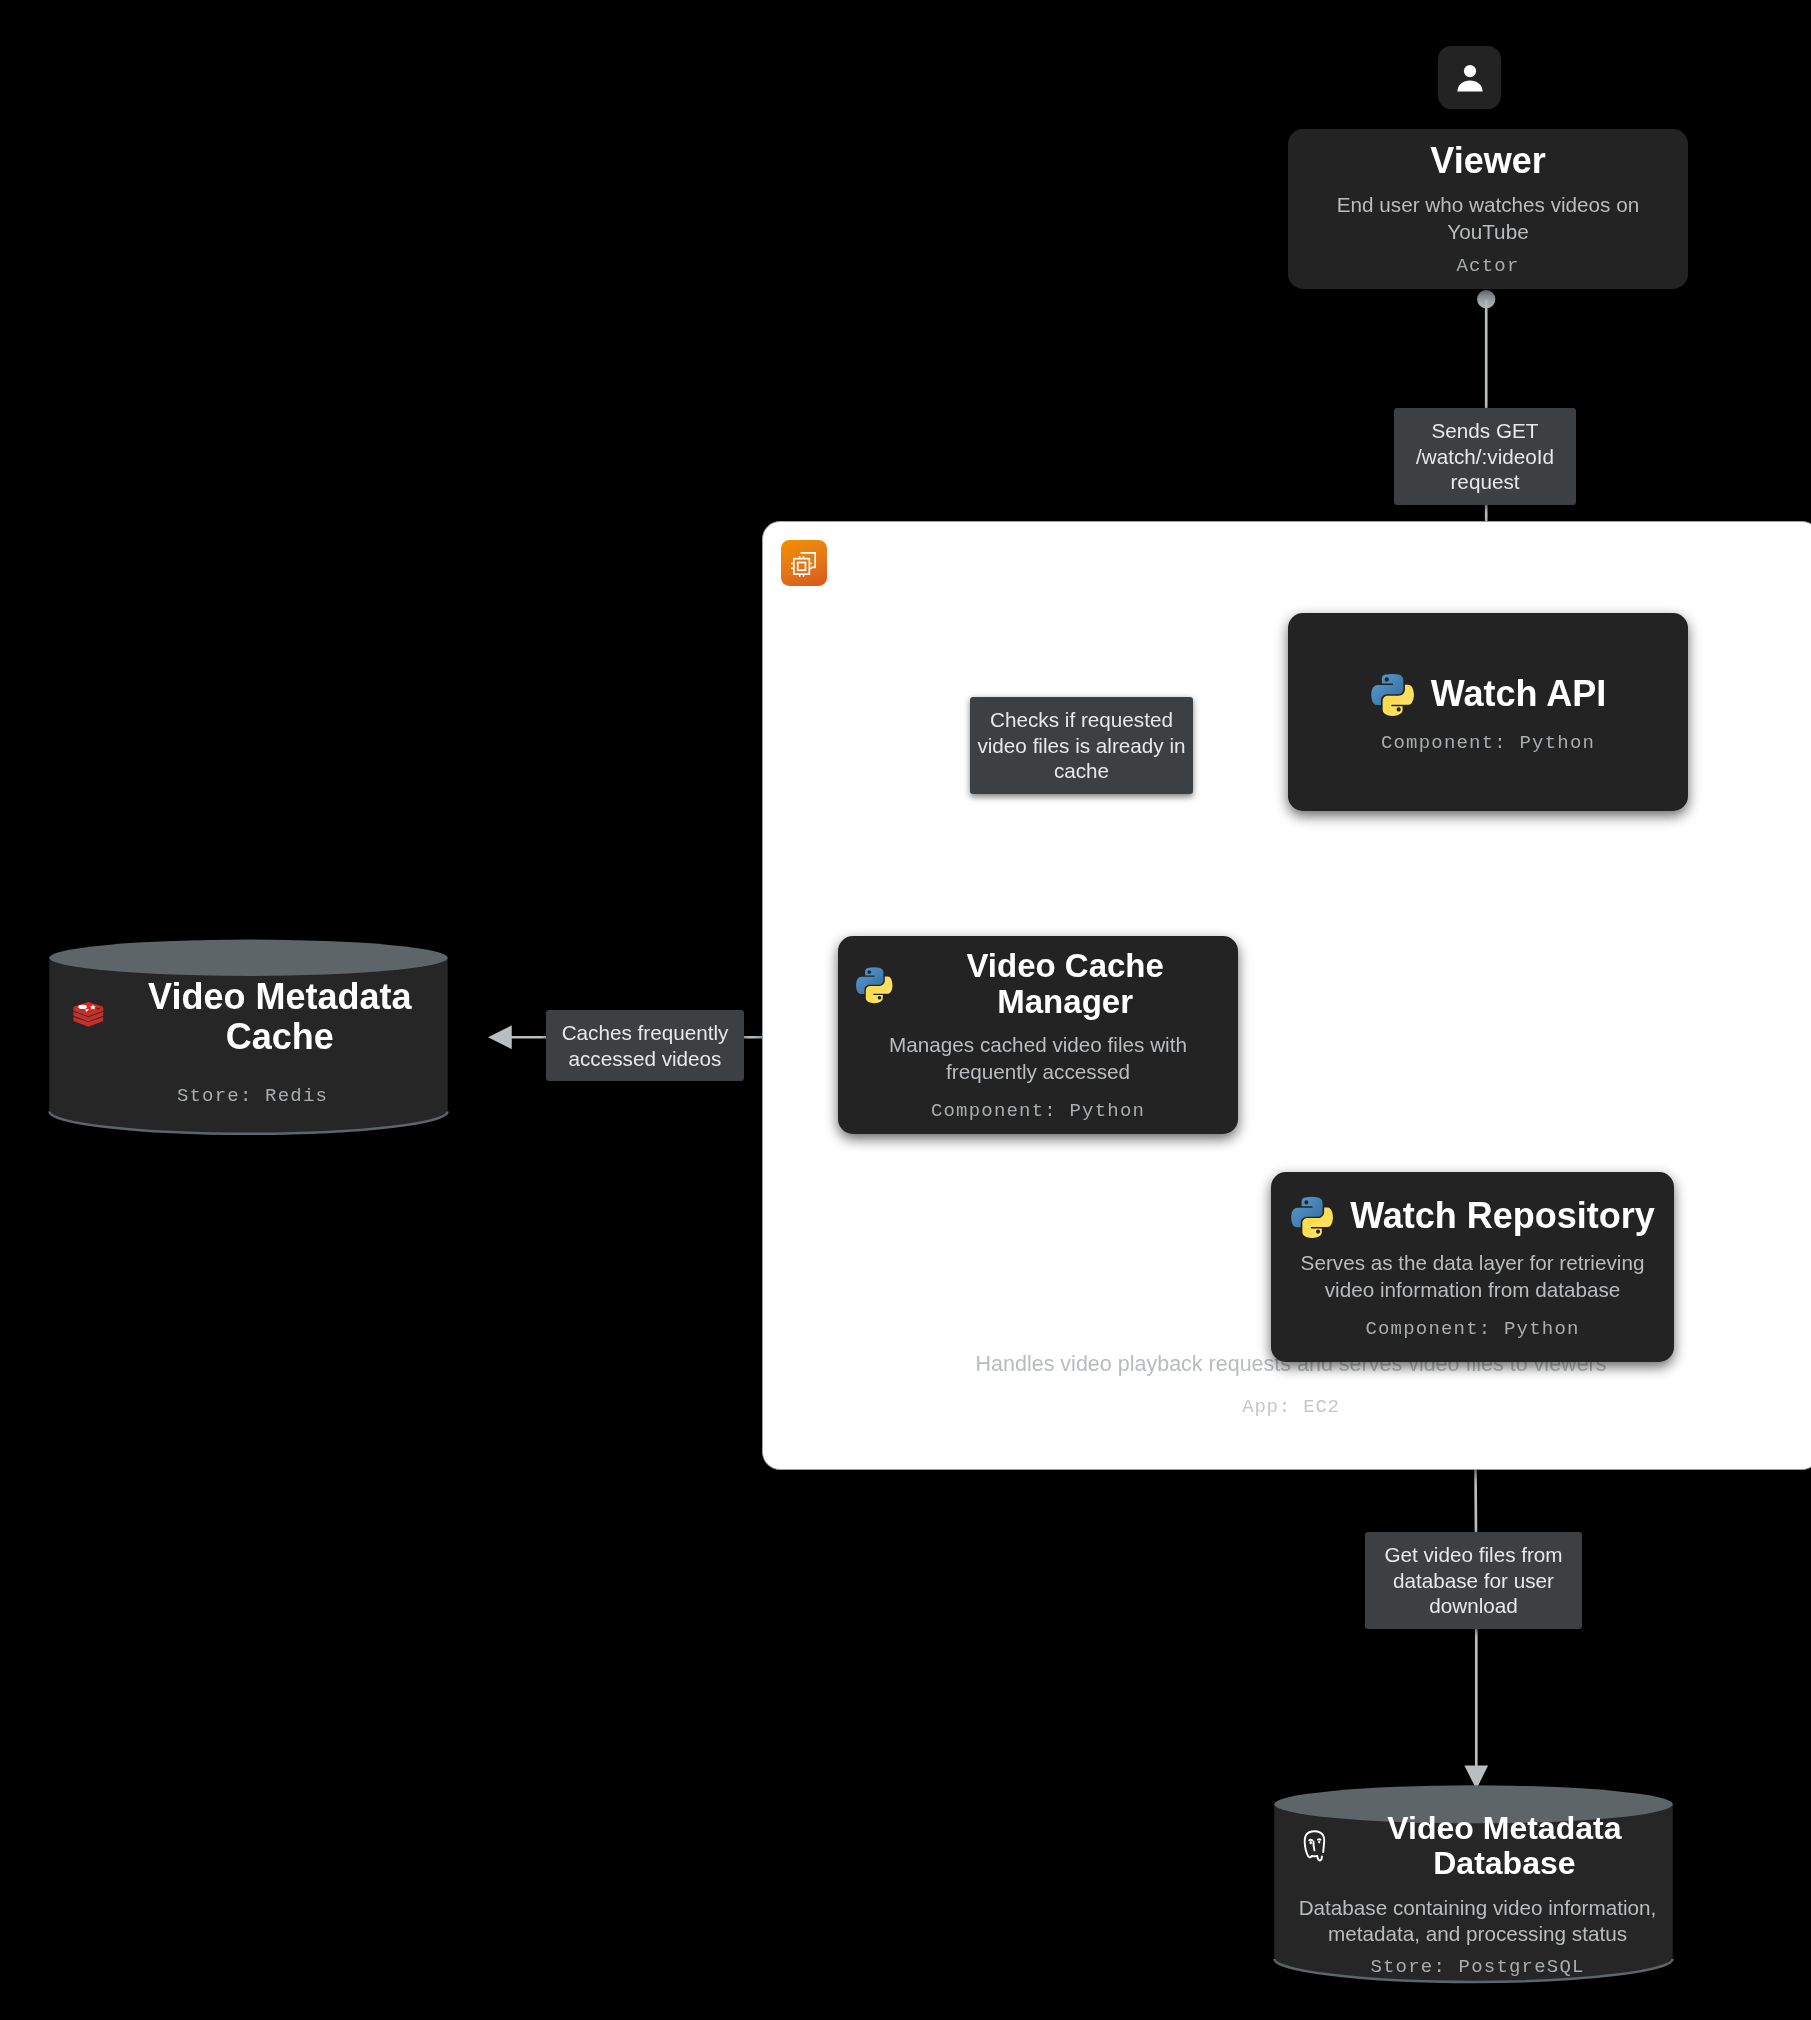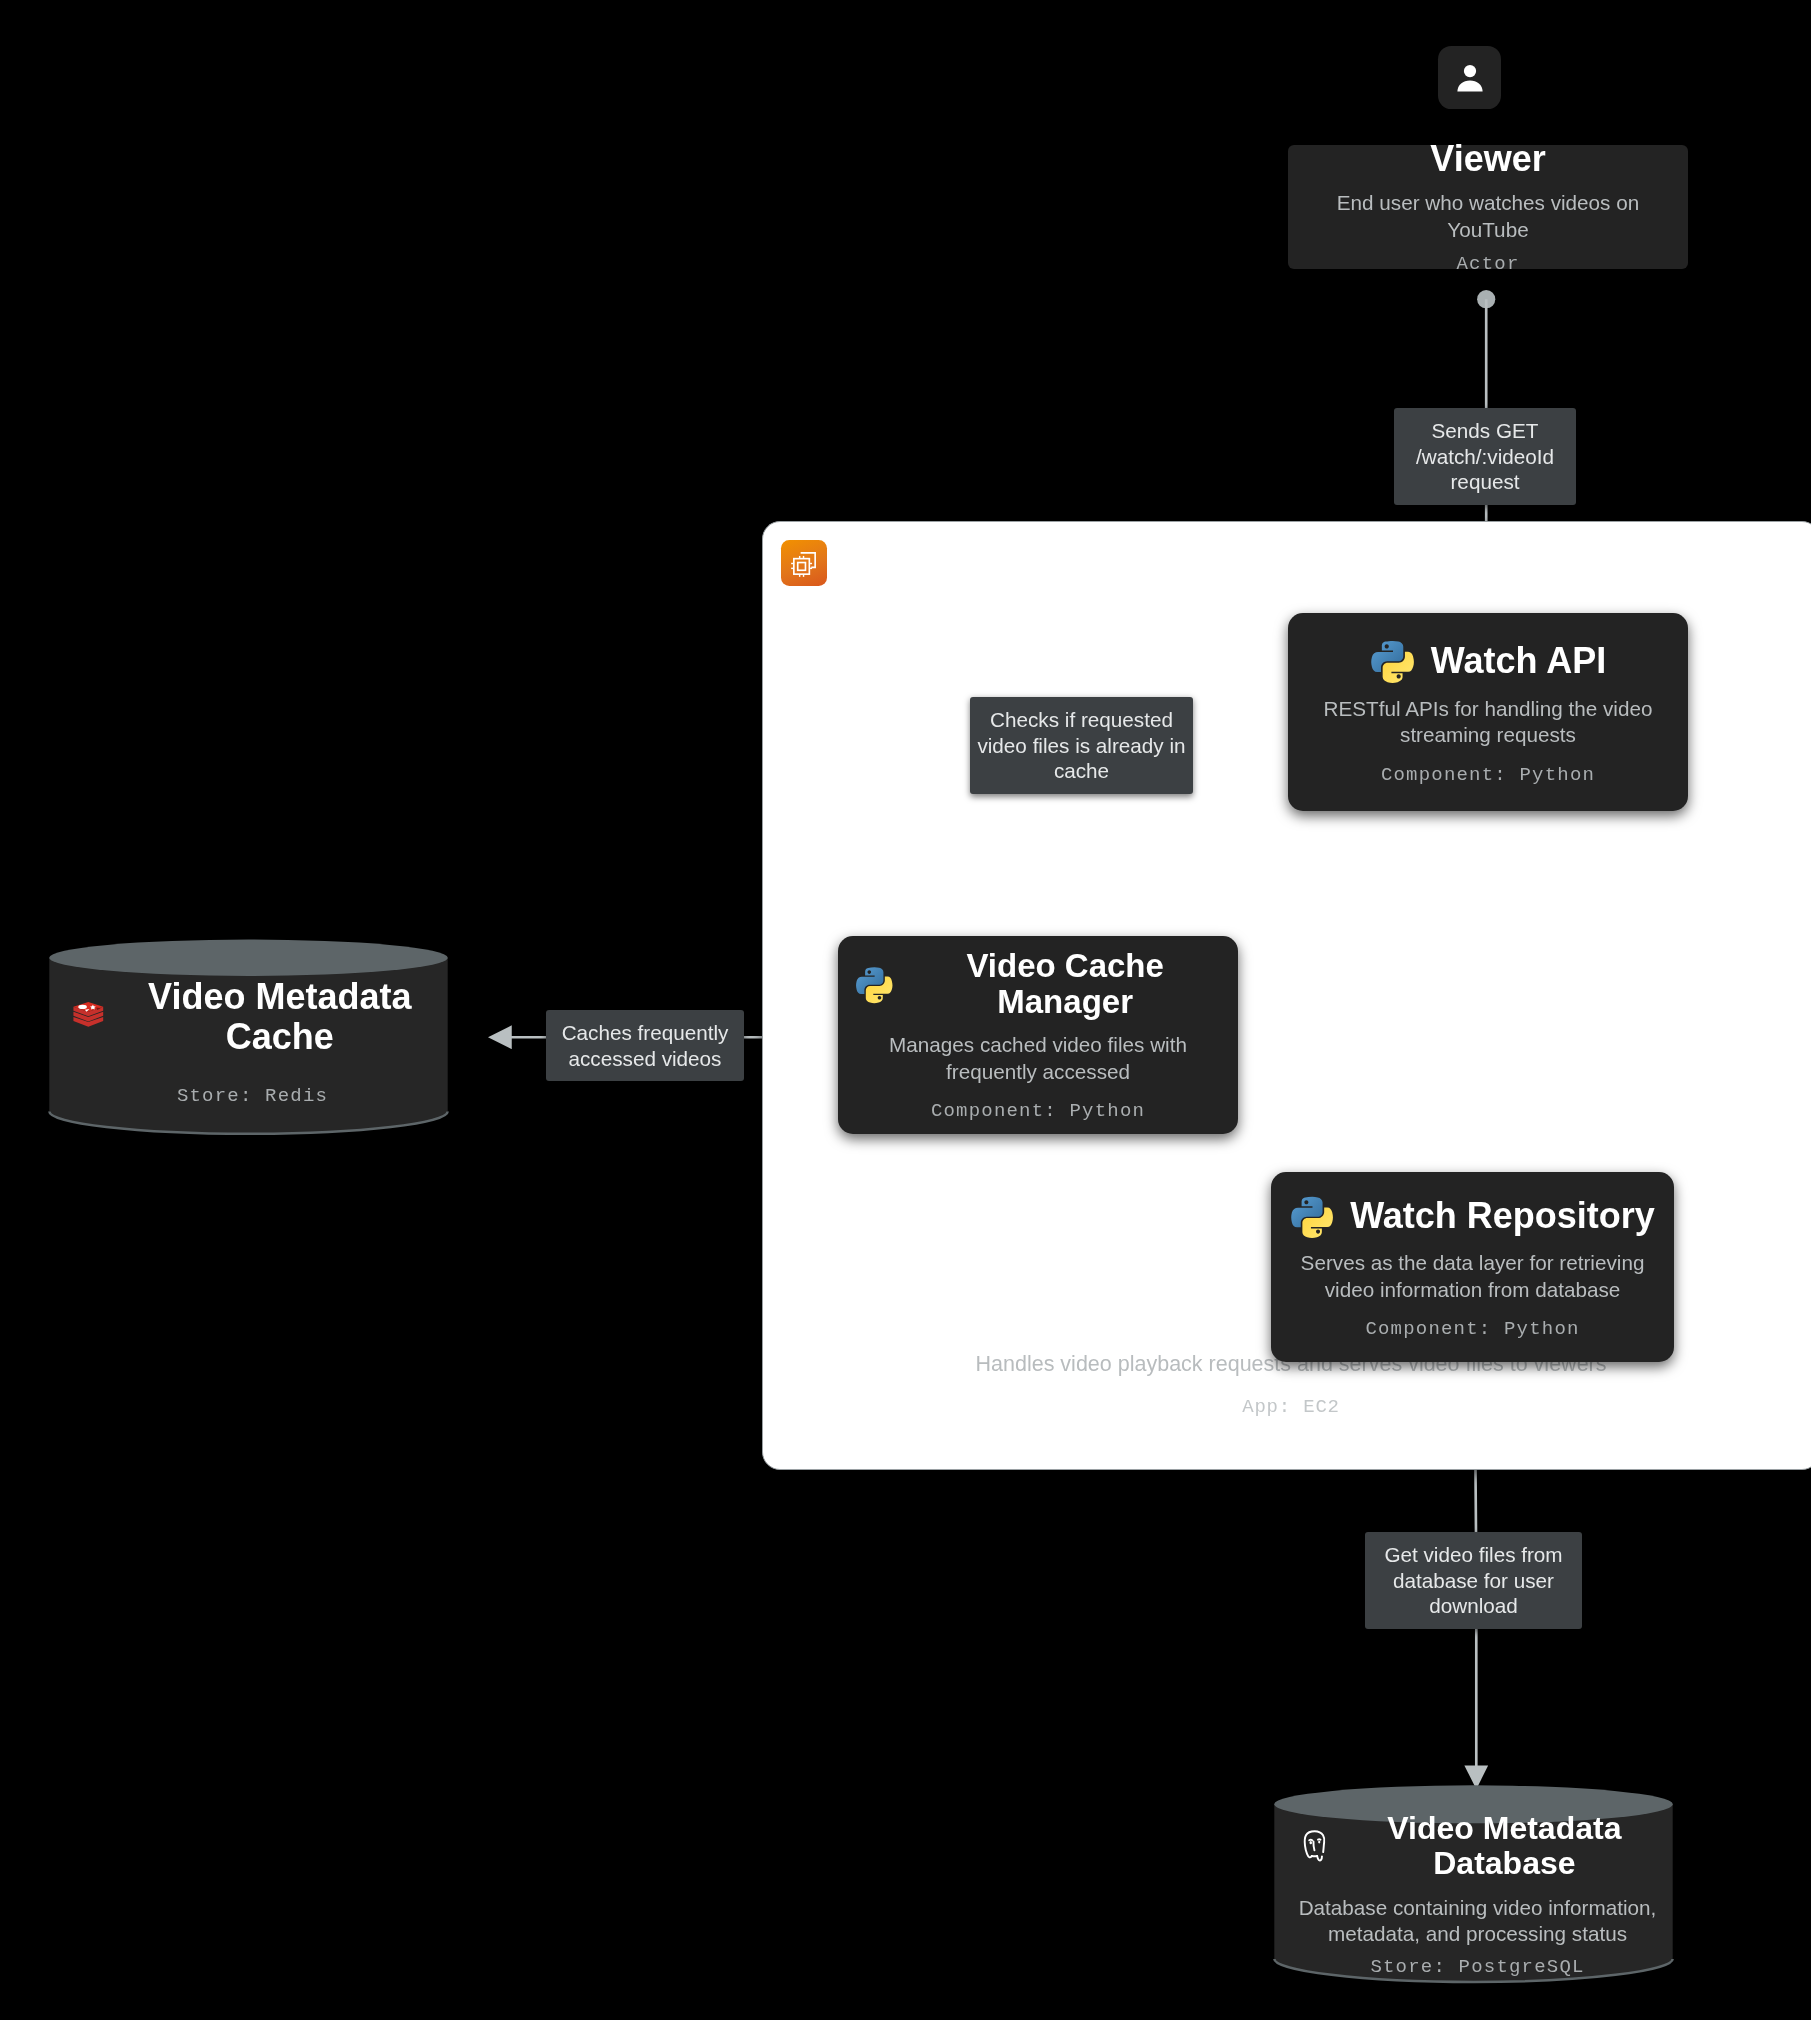--- a/index.html
+++ b/index.html
@@ -195,21 +195,21 @@
     </g>
   </svg>
 
   <div class="actor-badge" style="left:1438px; top:46px;">
     <svg width="36" height="36" viewBox="0 0 24 24">
       <circle cx="12" cy="7.4" r="4.1" fill="#ffffff"></circle>
       <path d="M 3.6 21 C 3.6 16.4 7.4 13.6 12 13.6 C 16.6 13.6 20.4 16.4 20.4 21 Z" fill="#ffffff"></path>
     </svg>
   </div>
 
-  <div class="node" style="left:1288px; top:145px; width:400px; height:124px;border-radius:6px;">
+  <div class="node" style="left:1288px; top:129px; width:400px; height:160px;">
     <div class="node-titlerow">
       <div class="node-title big">Viewer</div>
     </div>
     <div class="node-desc">End user who watches videos on YouTube</div>
     <div class="node-tech" style="margin-top:10px;">Actor</div>
   </div>
 
   <div class="container-box" style="left:762px; top:521px; width:1056px; height:947px;">
     <div class="container-icon" style="left:18px; top:18px;">
       <svg width="31" height="31" viewBox="0 0 32 32">
@@ -246,21 +246,20 @@
           <linearGradient id="pyYel1" x1="0" y1="0" x2="1" y2="1">
             <stop offset="0" stop-color="#FFD43B"></stop>
               <stop offset="1" stop-color="#FFE873"></stop>
           </linearGradient>
         </defs>
         <path d="M31.7 4c-3.9 0-7.3.3-10.1 1-4.3 1-5.1 3.2-5.1 7.1v5.3h15.5v2H11.3c-4 0-7.5 2.4-8.6 7-1.3 5.2-1.3 8.5 0 14 1 4.1 3.3 7 7.3 7h5.3v-6.4c0-4.5 3.9-8.5 8.6-8.5h15.5c3.8 0 6.9-3.2 6.9-7V12.1c0-3.7-3.2-6.6-6.9-7.2C37 4.3 34.4 4 31.7 4zm-8.4 4.8c1.6 0 2.9 1.3 2.9 3 0 1.6-1.3 2.9-2.9 2.9-1.6 0-2.9-1.3-2.9-2.9 0-1.7 1.3-3 2.9-3z" fill="url(#pyBlue1)"></path>
         <path d="M48.6 19.4v6.2c0 4.7-4 8.7-8.6 8.7H24.5c-3.7 0-6.9 3.2-6.9 7v13.1c0 3.7 3.3 5.9 6.9 7 4.4 1.3 8.6 1.5 13.9 0 3.5-1 6.9-3.1 6.9-7v-5.3H29.8v-2h23.2c4 0 5.6-2.8 7-7 1.5-4.3 1.4-8.5 0-14-1-4-3-7-7-7h-4.4zM39.9 50.6c1.6 0 2.9 1.3 2.9 2.9 0 1.7-1.3 3-2.9 3-1.6 0-2.9-1.3-2.9-3 0-1.6 1.3-2.9 2.9-2.9z" fill="url(#pyYel1)"></path>
       </svg>
       <div class="node-title big">Watch API</div>
     </div>
-    <div class="node-desc">RESTful APIs for handling the video streaming requests</div>
     <div class="node-tech">Component: Python</div>
   </div>
 
   <div class="node" style="left:838px; top:936px; width:400px; height:198px;">
     <div class="node-titlerow">
       <svg width="43" height="43" viewBox="0 0 64 64">
         <path d="M31.7 4c-3.9 0-7.3.3-10.1 1-4.3 1-5.1 3.2-5.1 7.1v5.3h15.5v2H11.3c-4 0-7.5 2.4-8.6 7-1.3 5.2-1.3 8.5 0 14 1 4.1 3.3 7 7.3 7h5.3v-6.4c0-4.5 3.9-8.5 8.6-8.5h15.5c3.8 0 6.9-3.2 6.9-7V12.1c0-3.7-3.2-6.6-6.9-7.2C37 4.3 34.4 4 31.7 4zm-8.4 4.8c1.6 0 2.9 1.3 2.9 3 0 1.6-1.3 2.9-2.9 2.9-1.6 0-2.9-1.3-2.9-2.9 0-1.7 1.3-3 2.9-3z" fill="url(#pyBlue1)"></path>
         <path d="M48.6 19.4v6.2c0 4.7-4 8.7-8.6 8.7H24.5c-3.7 0-6.9 3.2-6.9 7v13.1c0 3.7 3.3 5.9 6.9 7 4.4 1.3 8.6 1.5 13.9 0 3.5-1 6.9-3.1 6.9-7v-5.3H29.8v-2h23.2c4 0 5.6-2.8 7-7 1.5-4.3 1.4-8.5 0-14-1-4-3-7-7-7h-4.4zM39.9 50.6c1.6 0 2.9 1.3 2.9 2.9 0 1.7-1.3 3-2.9 3-1.6 0-2.9-1.3-2.9-3 0-1.6 1.3-2.9 2.9-2.9z" fill="url(#pyYel1)"></path>
       </svg>
       <div class="node-title">Video Cache Manager</div>

